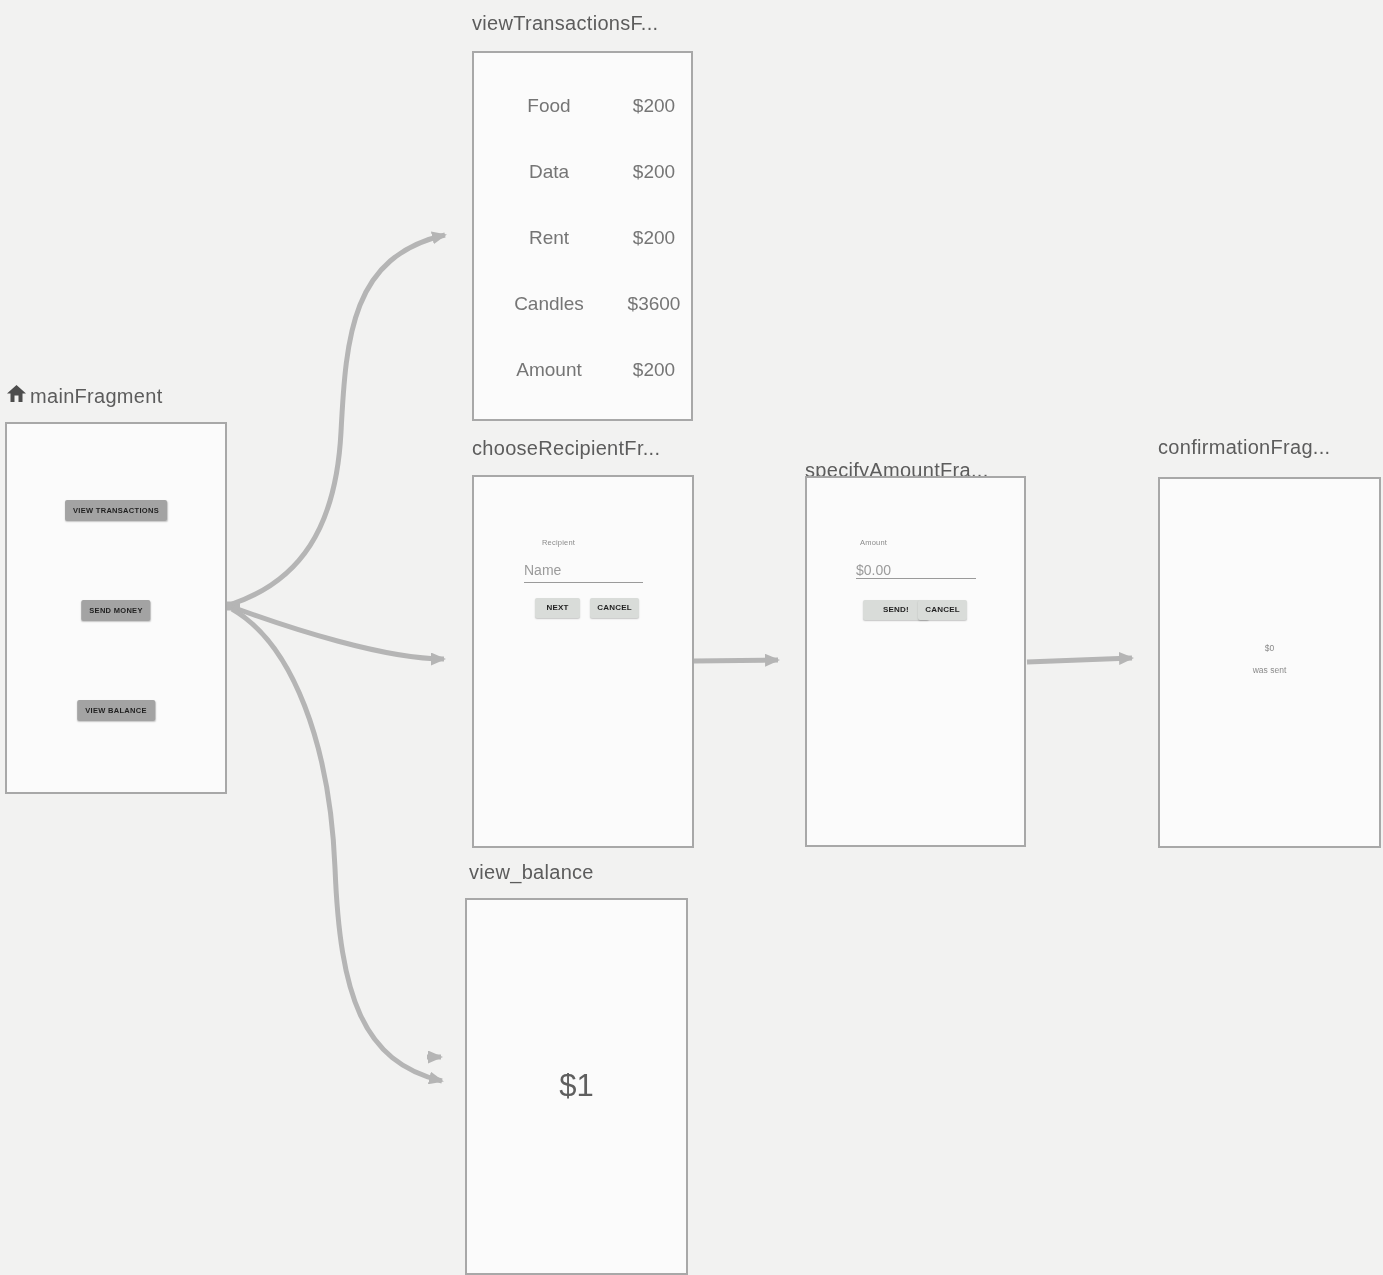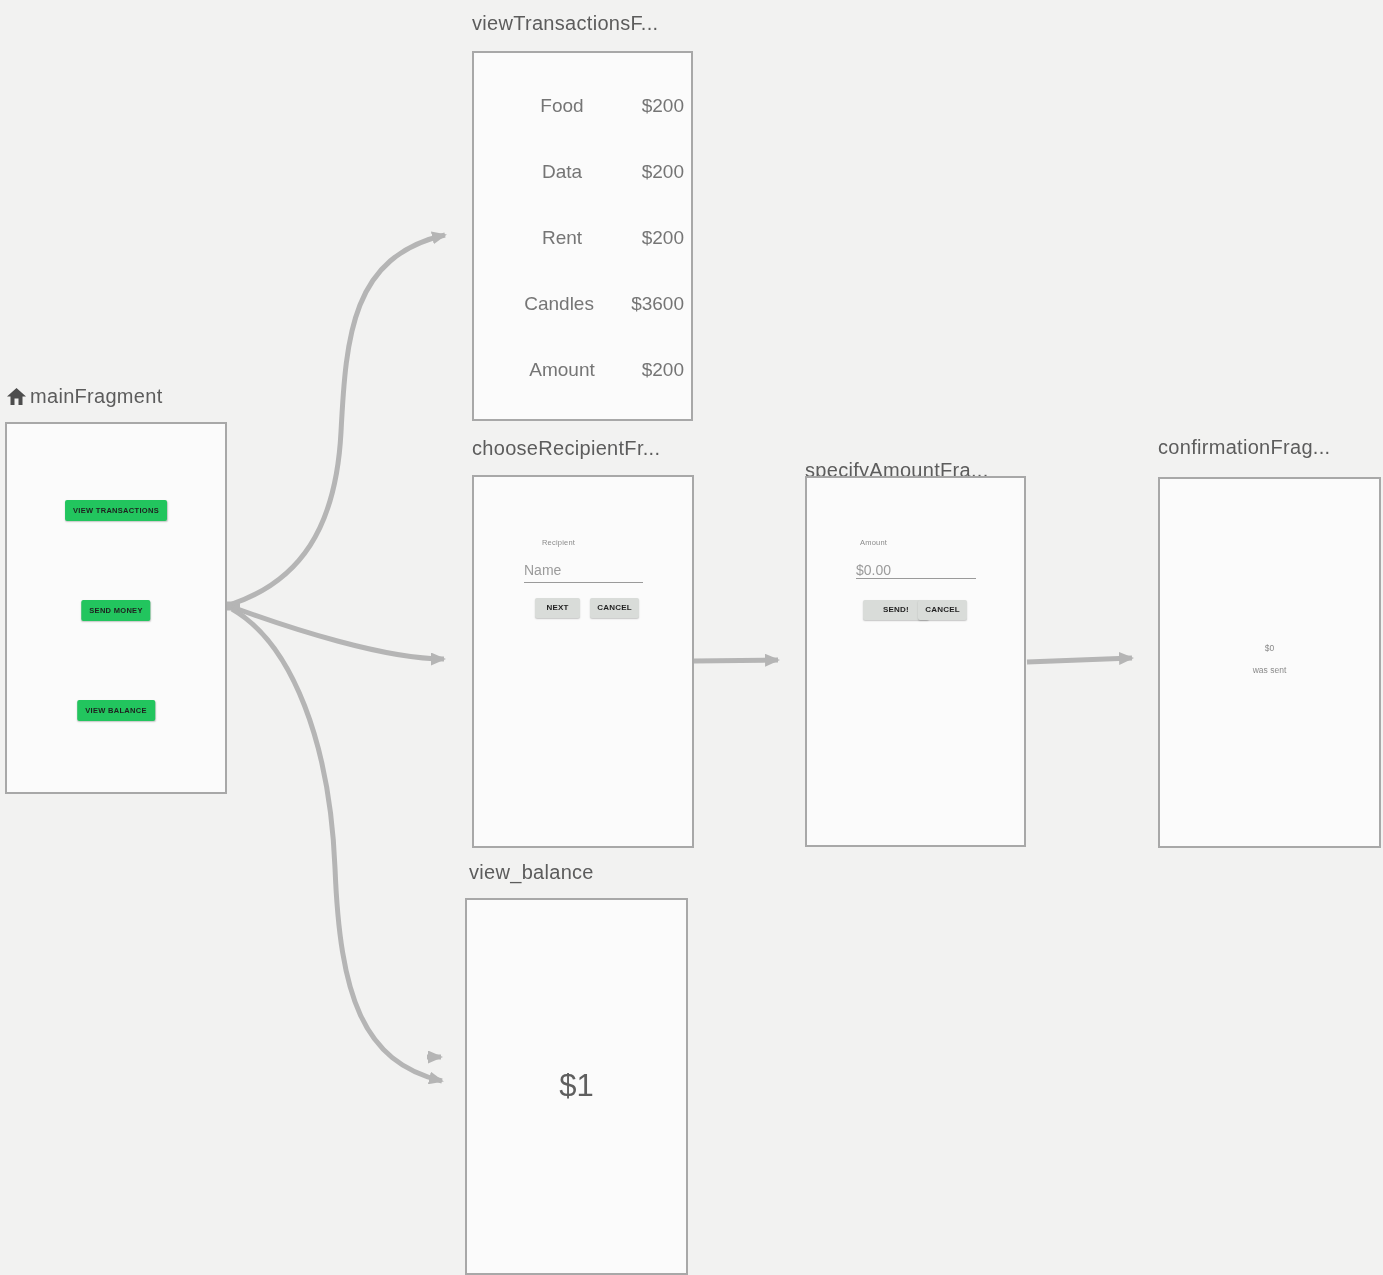--- a/index.html
+++ b/index.html
@@ -17,21 +17,21 @@
   .arrows-layer {
     position: absolute;
     left: 0; top: 0;
     width: 1383px; height: 1275px;
     z-index: 1;
   }
   .frag-title {
     position: absolute;
     z-index: 2;
     display: flex;
-    align-items: center;
+    align-items: flex-start;
     gap: 4px;
     font-size: 20px;
     letter-spacing: 0.3px;
     color: #5c5c5c;
     white-space: nowrap;
     cursor: default;
   }
   .frame {
     position: absolute;
     z-index: 2;
@@ -41,21 +41,21 @@
   }
   
   #main-title   { left: 7px;  top: 385px; }
   #main-frame   { left: 5px;  top: 422px; width: 222px; height: 372px; }
   .android-btn {
     position: absolute;
     left: 50%;
     transform: translateX(-50%);
     height: 21px;
     padding: 0 8px;
-    background: #22c55e;
+    background: #a3a3a3;
     border: none;
     border-radius: 2px;
     box-shadow: 0 1px 1.5px rgba(0,0,0,0.22);
     font-family: "Liberation Sans", sans-serif;
     font-size: 7.5px;
     font-weight: bold;
     letter-spacing: 0.3px;
     color: #1f1f1f;
     white-space: nowrap;
     line-height: 21px;
@@ -66,22 +66,22 @@
   
   #vt-title { left: 472px; top: 12px; }
   #vt-frame { left: 472px; top: 51px; width: 221px; height: 370px; padding-top: 20px; }
   .vt-row {
     height: 66px;
     display: flex;
     align-items: center;
     color: #757575;
     font-size: 19px;
   }
-  .vt-name   { width: 150px; text-align: center; padding-left: 13px; }
-  .vt-amount { flex: 1; text-align: right; padding-right: 7px; }
+  .vt-name   { width: 150px; text-align: center; }
+  .vt-amount { flex: 1; text-align: center; padding-right: 7px; }
   
   #cr-title { left: 472px; top: 437px; }
   #cr-frame { left: 472px; top: 475px; width: 222px; height: 373px; }
   
   #sa-title { left: 805px; top: 438px; margin-top: 21px; }
   #sa-frame { left: 805px; top: 476px; width: 221px; height: 371px; }
   
   #cf-title { left: 1158px; top: 436px; }
   #cf-frame { left: 1158px; top: 477px; width: 223px; height: 371px; }
   

